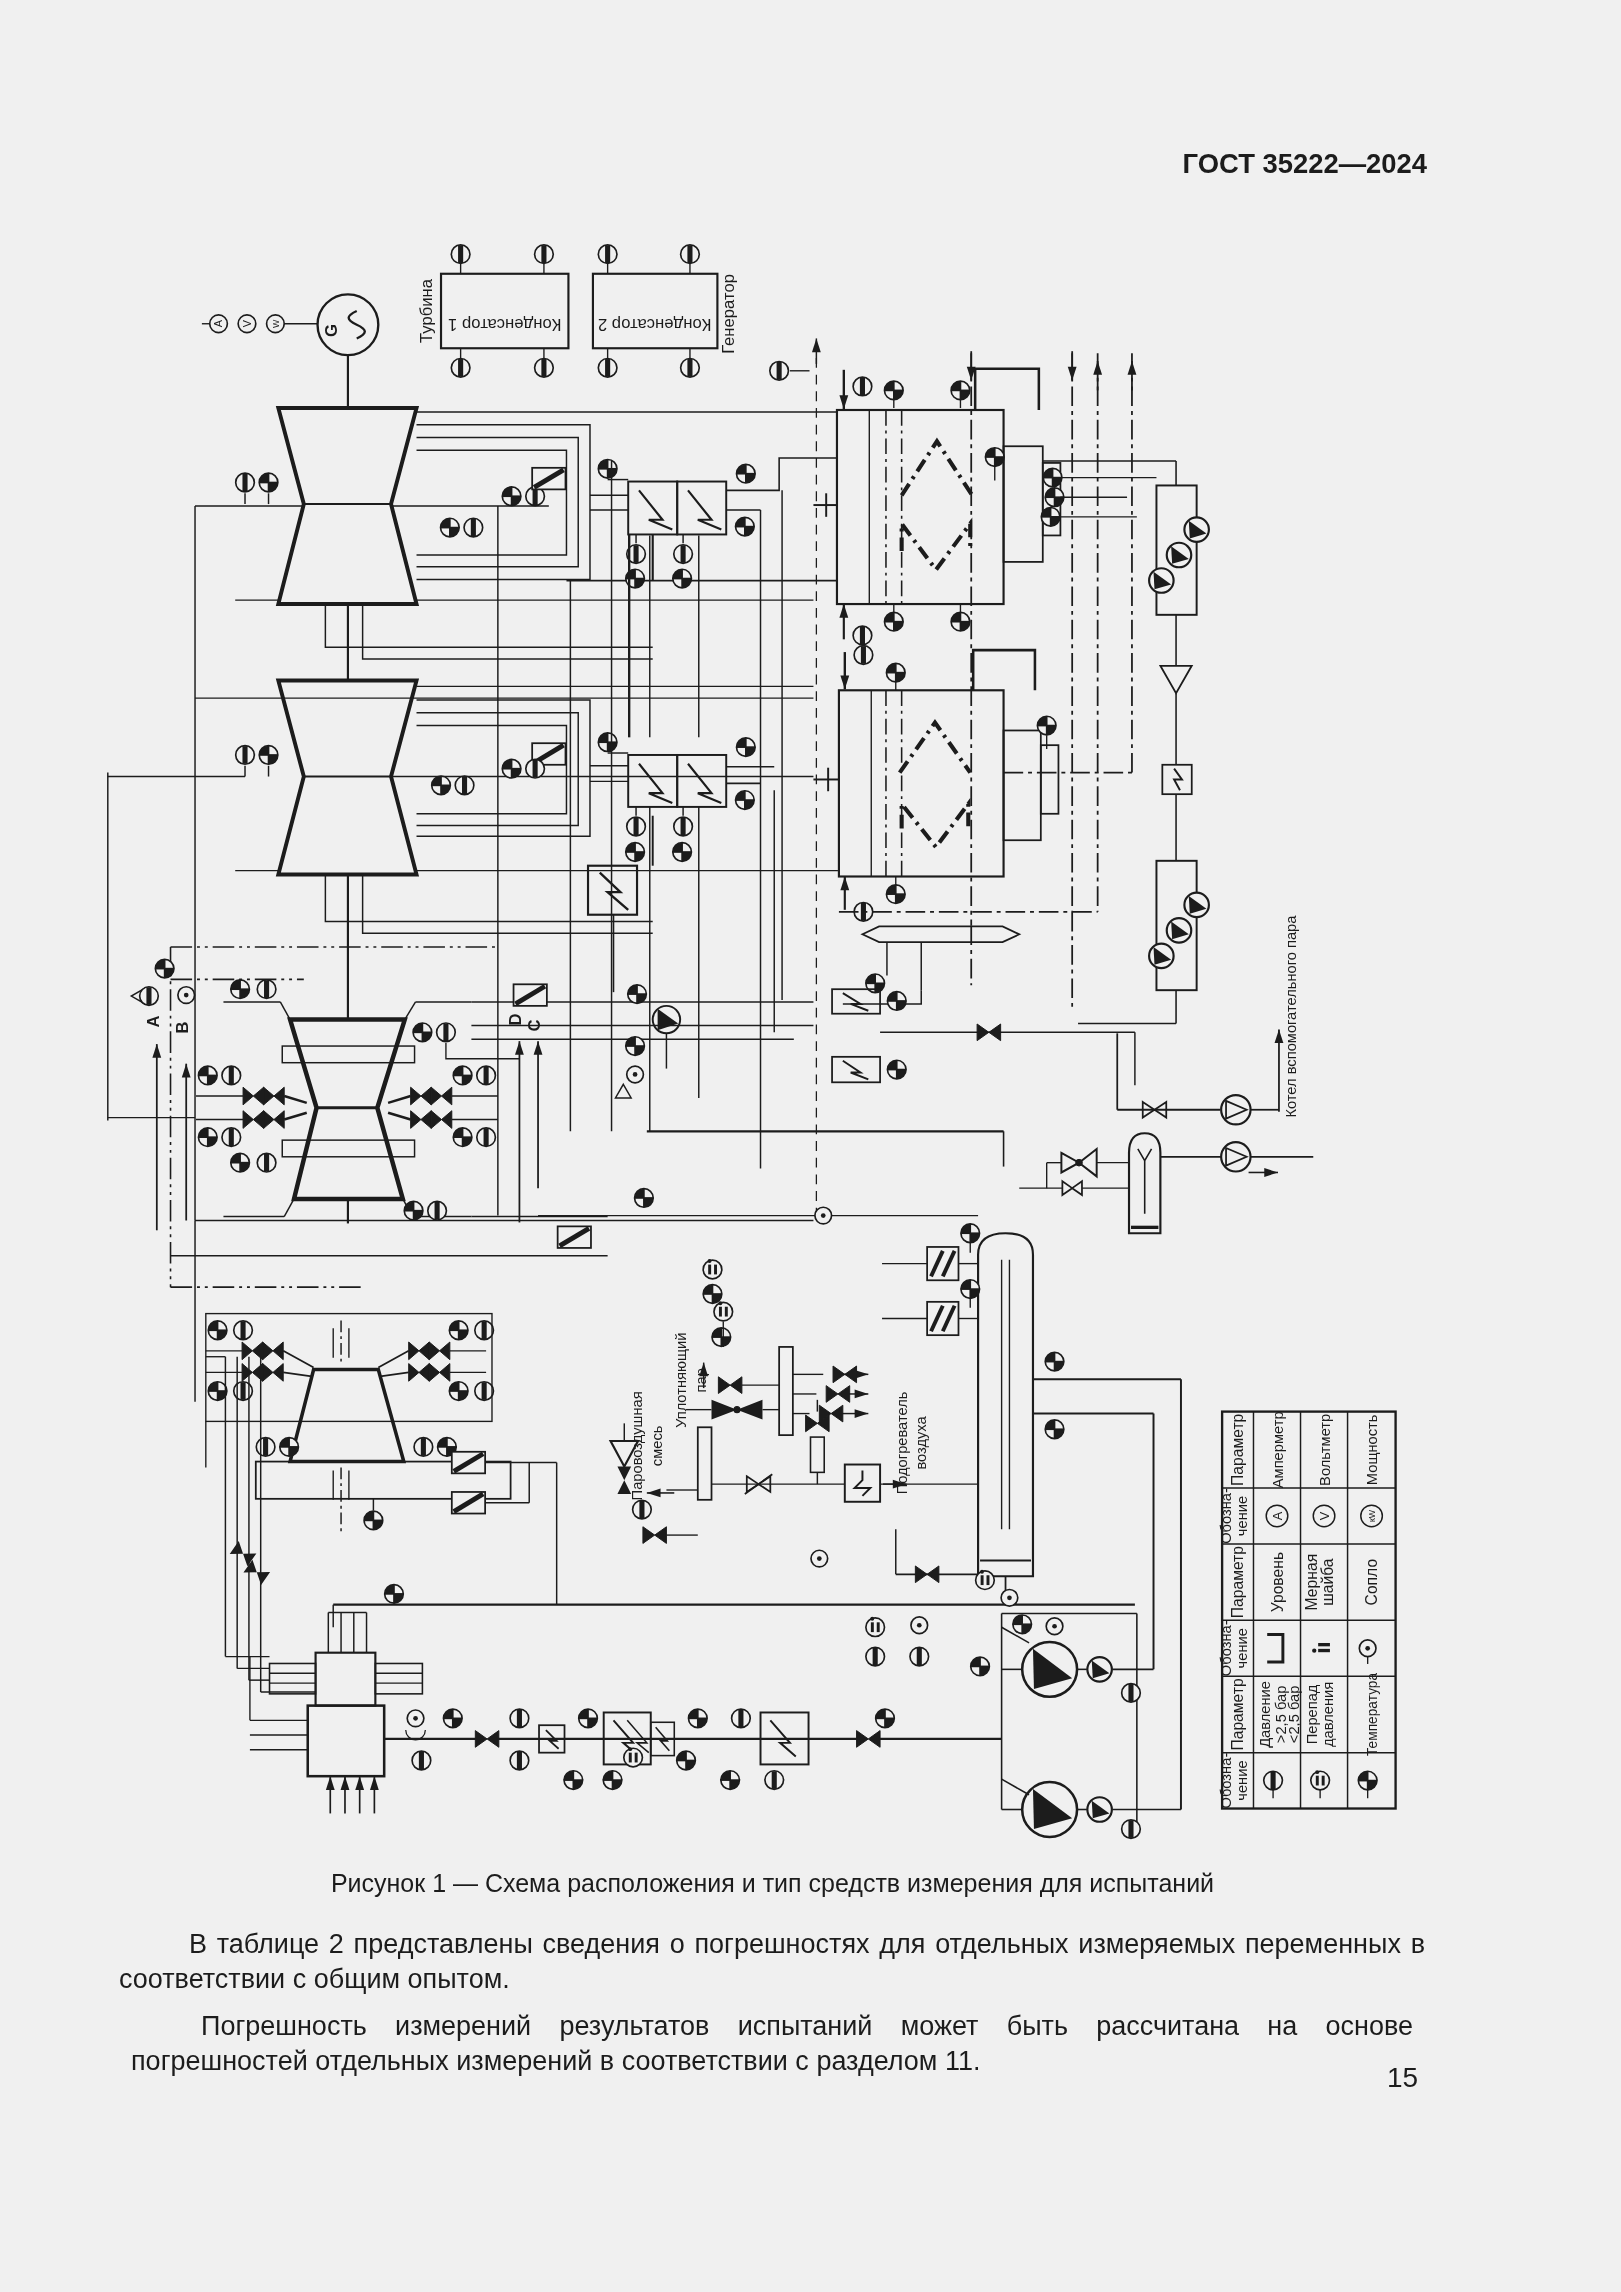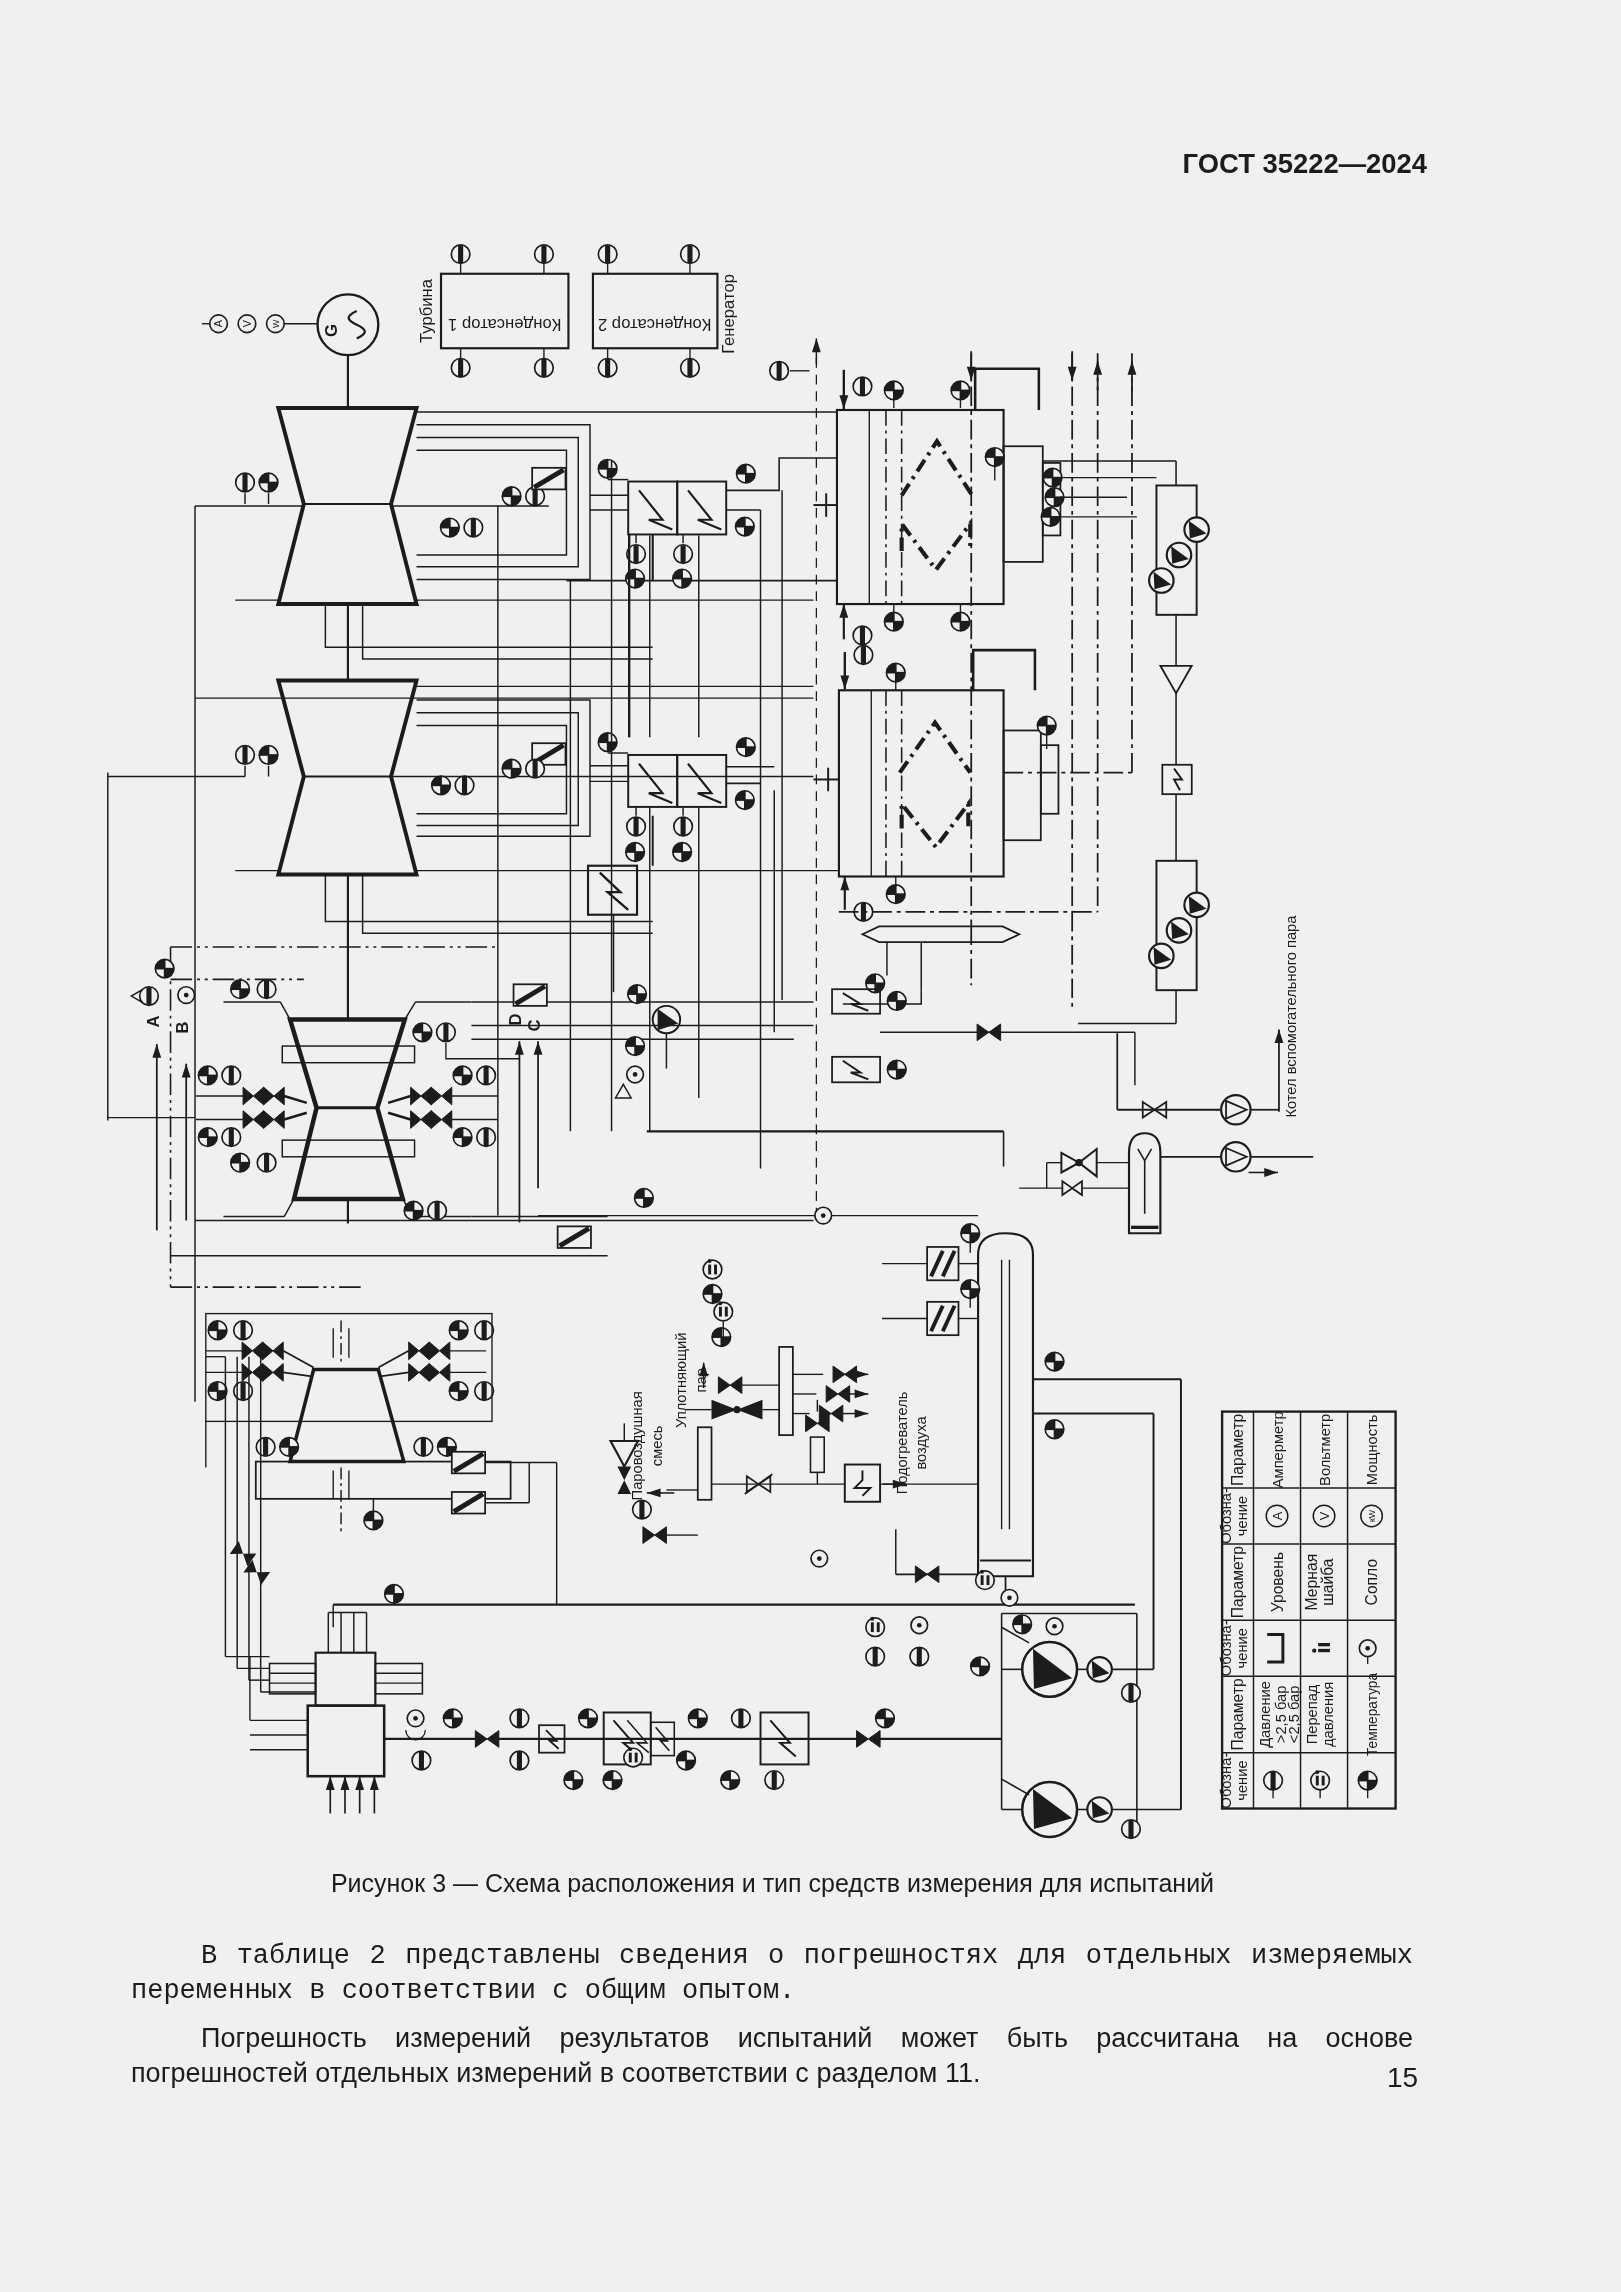--- a/index.html
+++ b/index.html
@@ -858,21 +858,21 @@
 <text x="0" y="0" transform="translate(1405.5,1749) rotate(-90)" font-size="14" font-weight="normal" text-anchor="middle" fill="#1c1c1c" font-family="Liberation Sans, sans-serif">Температура</text>
 
 <use href="#iP" transform="translate(1299,1816.5)"></use>
 <line x1="1299" y1="1825.5" x2="1299" y2="1834.5" stroke="#1c1c1c" stroke-width="1.4"></line>
 <use href="#iDP" transform="translate(1347,1816.5)"></use>
 <line x1="1347" y1="1825.5" x2="1347" y2="1834.5" stroke="#1c1c1c" stroke-width="1.4"></line>
 <use href="#iT" transform="translate(1395.5,1816.5)"></use>
 <line x1="1395.5" y1="1825.5" x2="1395.5" y2="1834.5" stroke="#1c1c1c" stroke-width="1.4"></line>
 </svg>
 
-<div class="abs" style="left:0;top:1869px;width:1545px;text-align:center;font-size:25px;">Рисунок 3 — Схема расположения и тип средств измерения для испытаний</div>
+<div class="abs" style="left:0;top:1869px;width:1545px;text-align:center;font-size:25px;">Рисунок 1 — Схема расположения и тип средств измерения для испытаний</div>
 
 <div class="abs" style="left:119px;top:1927px;width:1306px;font-size:27px;line-height:35px;text-align:justify;">
-<p style="margin:12px;text-indent:70px;font-family:Liberation Mono, monospace;">В таблице 2 представлены сведения о погрешностях для отдельных измеряемых переменных в соответствии с общим опытом.</p>
+<p style="margin:0;text-indent:70px;">В таблице 2 представлены сведения о погрешностях для отдельных измеряемых переменных в соответствии с общим опытом.</p>
 <p style="margin:12px;text-indent:70px;">Погрешность измерений результатов испытаний может быть рассчитана на основе погрешностей отдельных измерений в соответствии с разделом 11.</p>
 </div>
 
 <div class="abs" style="left:1372px;top:2062px;width:61px;text-align:center;font-size:28px;">15</div>
 </div>
 
 </body></html>

